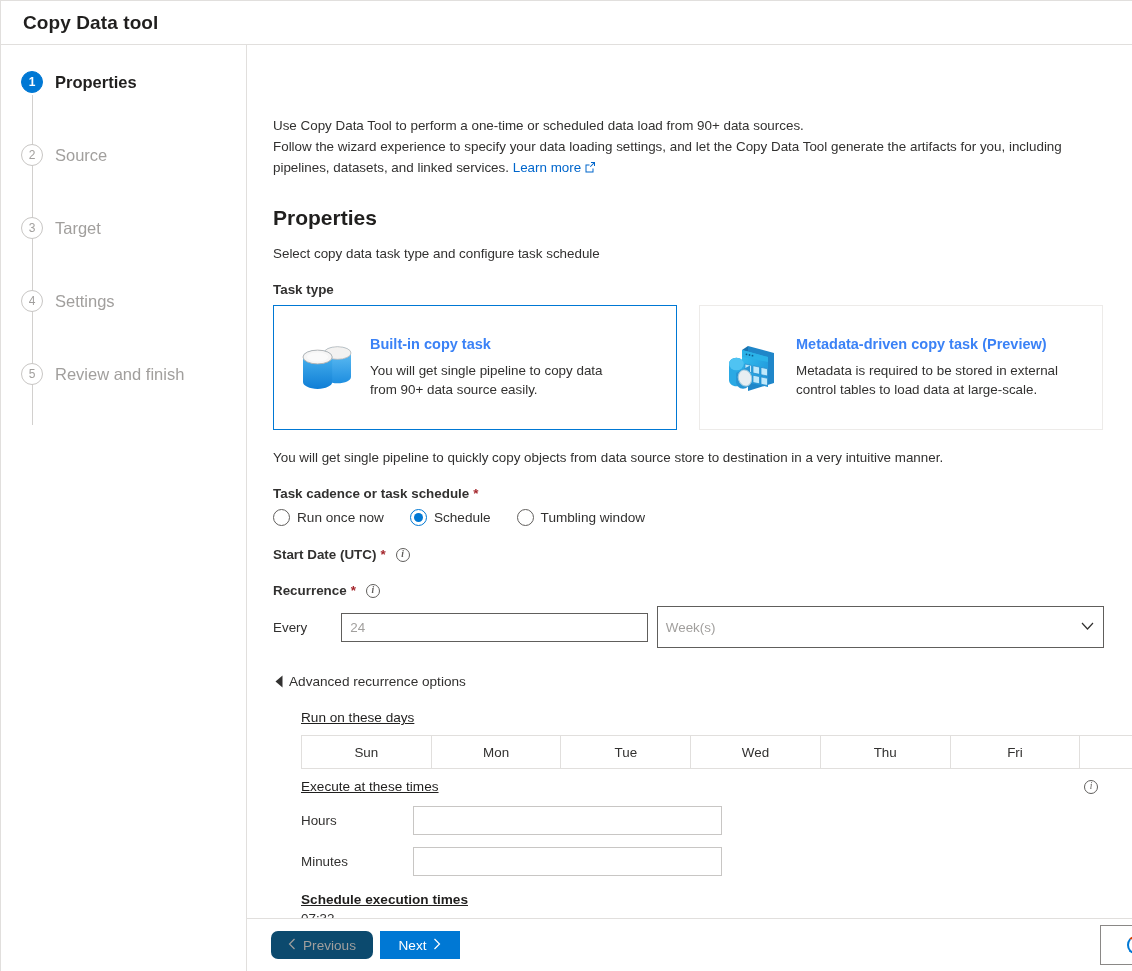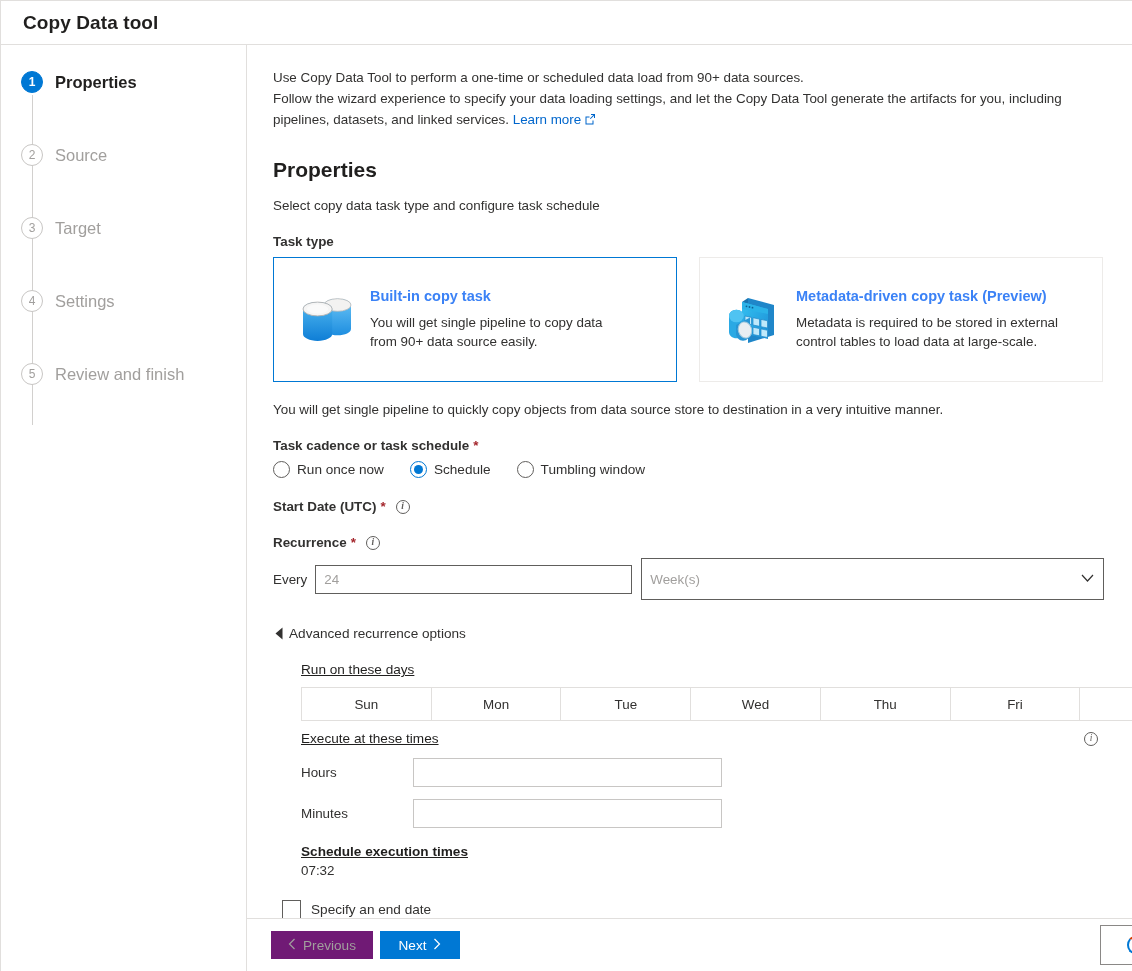--- a/index.html
+++ b/index.html
@@ -76,21 +76,21 @@
 
   
   .content {
     flex: 1;
     position: relative;
     padding: 0;
     overflow: hidden;
   }
   .content-inner { padding: 22px 28px 0 26px; }
 
-  .intro { font-size: 13.4px; line-height: 21px; color: #323130; }
+  .intro { font-size: 13.4px; line-height: 21px; color: #323130; margin-top: 48px; }
   .intro a { color: #0066cc; text-decoration: none; }
   .ext-icon { display:inline-block; vertical-align: -1px; margin-left: 3px;}
 
   h2.section-title {
     font-size: 21px; font-weight: 600; color: #201f1e;
     margin: 27px 0 0 0; letter-spacing: 0;
   }
   .section-sub { font-size: 13.4px; color: #323130; margin-top: 16px; }
 
   .field-label {
@@ -145,21 +145,21 @@
   .textbox {
     border: 1px solid #605e5c; background: #fff;
     height: 29px; display:flex; align-items:center;
     padding: 0 8px; font-size: 13.4px; color: #323130;
   }
   .textbox.full { width: 824px; }
   .placeholder { color: #a19f9d; }
 
   .every-row { display: flex; align-items: center; gap: 0; margin-top: 2px; }
   .every-label { font-size: 13.4px; color: #323130; margin-right: 8px; }
-  .num-box { width: 330px; }
+  .num-box { width: 330px; margin-left: 26px; }
   .select-box {
     width: 482px; margin-left: 9px;
     border: 1px solid #605e5c; background: #fff; height: 42px;
     display: flex; align-items: center; justify-content: space-between;
     padding: 0 9px 0 8px; font-size: 13.4px; cursor: pointer;
   }
   .chev { font-size: 11px; color: #323130; }
 
   
   .advanced {
@@ -218,21 +218,21 @@
     display: flex; align-items: center;
     padding-left: 24px;
     background: #fff;
   }
   .btn {
     height: 28px; min-width: 102px;
     display: flex; align-items: center; justify-content: center;
     font-size: 13.6px; cursor: pointer; gap: 7px;
     border: none;
   }
-  .btn.prev { background: #701a75; color: #a19f9d; }
+  .btn.prev { background: #0c4a6e; color: #a19f9d; border-radius: 7px; }
   .btn.next { background: #0078d4; color: #fff; margin-left: 7px; min-width: 80px; }
 
   .edge-widget {
     position: absolute; right: -12px; bottom: 6px;
     width: 44px; height: 40px;
     border: 1px solid #8a8886; background: #fff;
     display: flex; align-items: center; justify-content: center;
     overflow: hidden;
   }
   .edge-ring {

